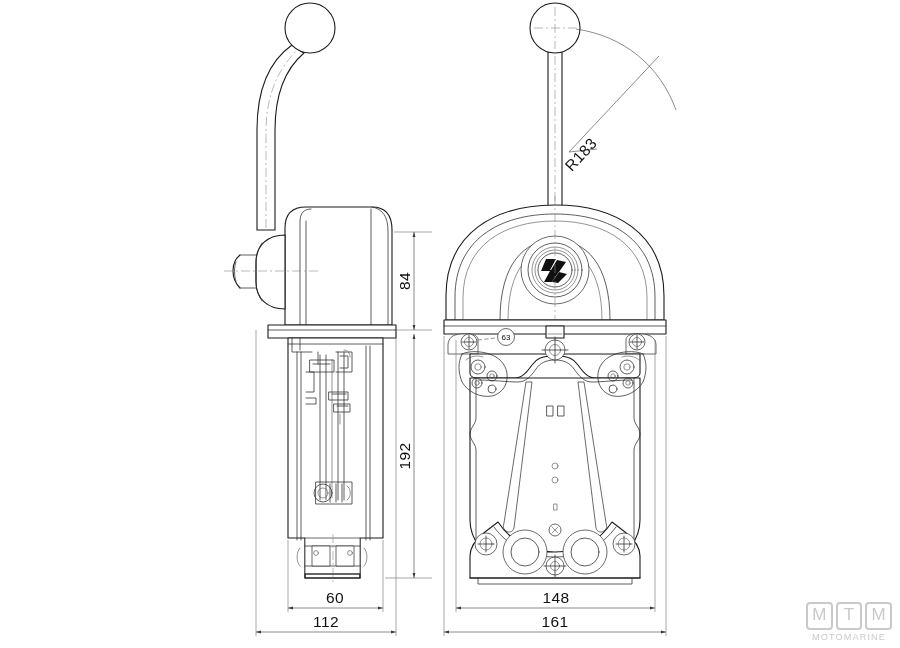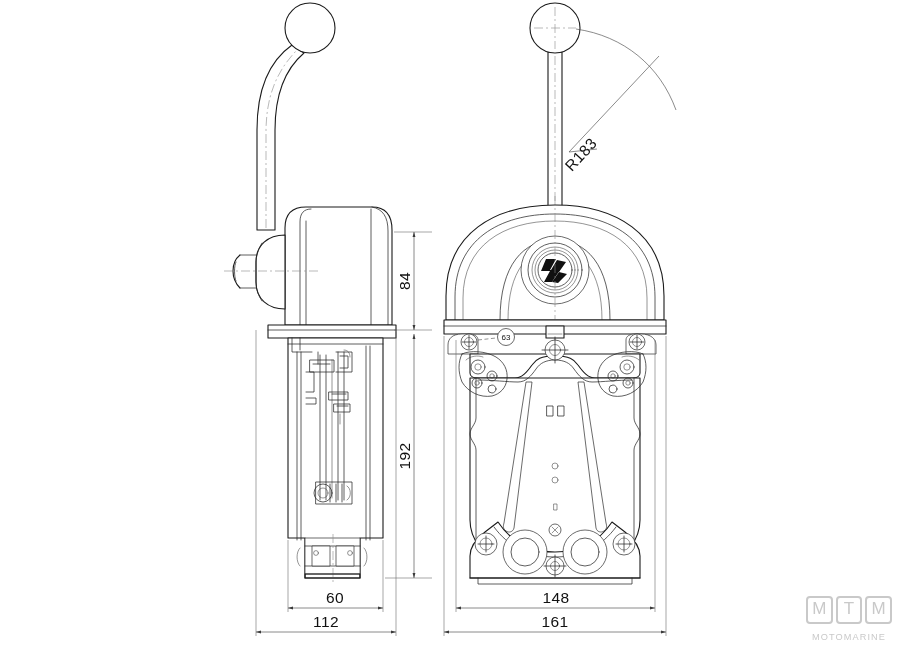--- a/index.html
+++ b/index.html
@@ -67,21 +67,21 @@
     height: 24px;
     border: 2px solid #c9c9c9;
     border-radius: 4px;
     color: #c9c9c9;
     font-size: 17px;
     line-height: 21px;
     text-align: center;
     font-family: "Liberation Sans", sans-serif;
   }
   #logo .wordmark {
-    margin-top: 8px;
+    margin-top: 2px;
     color: #c9c9c9;
     font-size: 9.2px;
     letter-spacing: 1.1px;
     font-family: "Liberation Sans", sans-serif;
   }
 </style>
 </head>
 <body>
 
 <div id="sheet">

